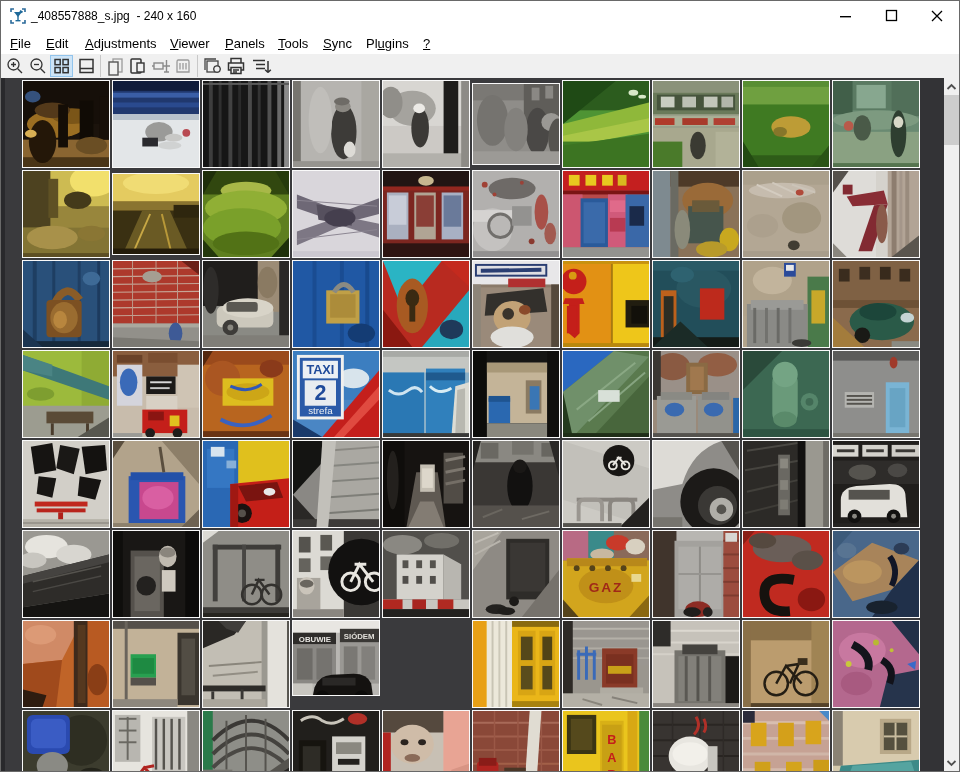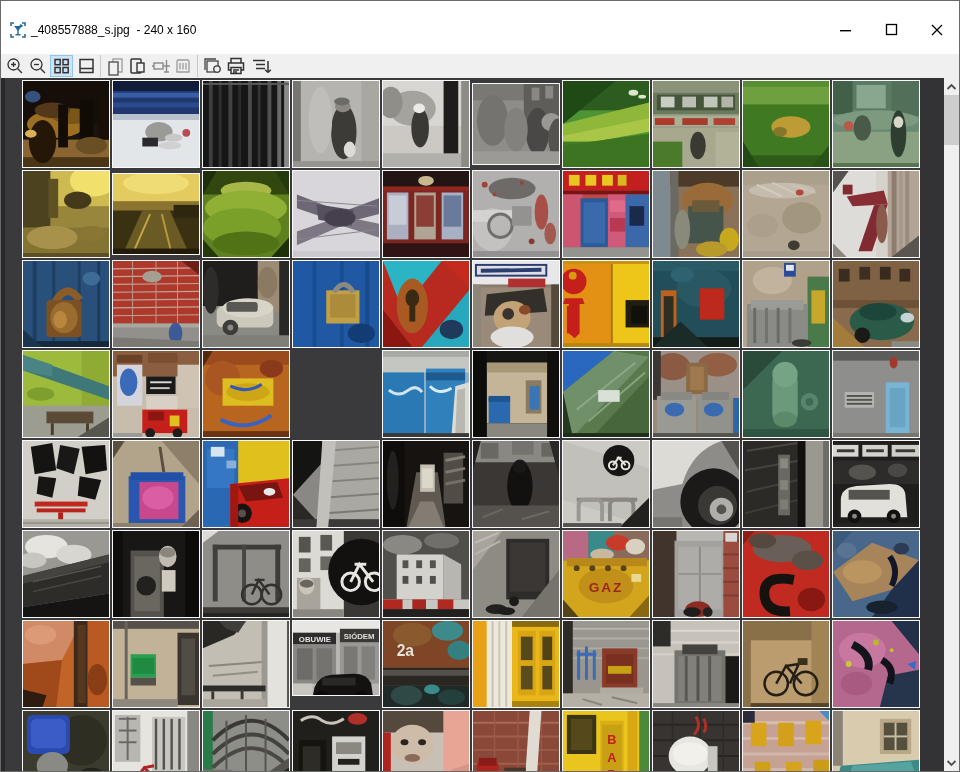--- a/index.html
+++ b/index.html
@@ -1,16 +1,16 @@
 <!DOCTYPE html>
 <html><head><meta charset="utf-8"><style>
 * { margin:0; padding:0; box-sizing:border-box; }
 html,body { width:960px; height:772px; overflow:hidden; font-family:"Liberation Sans",sans-serif; }
 #win { position:relative; width:960px; height:772px; background:#fff; border:1px solid #696969; }
-#titlebar { position:absolute; left:0; top:0; width:957px; height:29px; background:#fff;margin-top:14px; }
+#titlebar { position:absolute; left:0; top:0; width:957px; height:29px; background:#fff; }
 #title { position:absolute; left:30px; top:8px; font-size:12px; color:#000; }
 .wbtn { position:absolute; top:0; width:45px; height:29px; }
 #menubar { position:absolute; left:0; top:29px; width:957px; height:24px; background:#fff; font-size:13px; color:#000; }
 .mi { position:absolute; top:6px; }
 #toolbar { position:absolute; left:0; top:53px; width:958px; height:25px; background:#f0f0f0; }
 .tbtn { position:absolute; top:1px; height:22px; }
 #content { position:absolute; left:0; top:77px; width:943px; height:693px; background:#3a3a3d; overflow:hidden; }
 #leftshade { position:absolute; left:0; top:0; width:4px; height:693px; background:#29292c; }
 #rightshade { position:absolute; left:919px; top:0; width:24px; height:693px; background:#333336; }
 .th { position:absolute; border:1px solid #fafafa; background:#222; overflow:hidden; }
@@ -34,20 +34,31 @@
   <svg class="wbtn" style="left:822px" width="45" height="29">
         <rect x="17" y="15" width="11" height="1.4" fill="#000"></rect>
       </svg>
   <svg class="wbtn" style="left:868px" width="45" height="29">
         <rect x="17.5" y="9.5" width="10" height="10" fill="none" stroke="#000" stroke-width="1.3"></rect>
       </svg>
   <svg class="wbtn" style="left:914px" width="45" height="29">
         <path d="M17 10 L27 20 M27 10 L17 20" stroke="#000" stroke-width="1.3"></path>
       </svg>
  </div>
+ <div id="menubar">
+  <span class="mi" style="left:9px"><u>F</u>ile</span>
+  <span class="mi" style="left:45px"><u>E</u>dit</span>
+  <span class="mi" style="left:84px"><u>A</u>djustments</span>
+  <span class="mi" style="left:169px"><u>V</u>iewer</span>
+  <span class="mi" style="left:224px"><u>P</u>anels</span>
+  <span class="mi" style="left:277px"><u>T</u>ools</span>
+  <span class="mi" style="left:322px"><u>S</u>ync</span>
+  <span class="mi" style="left:365px">Pl<u>u</u>gins</span>
+  <span class="mi" style="left:422px"><u>?</u></span>
+ </div>
  <div id="toolbar">
   <svg class="tbtn" style="left:4px" width="20" height="22" viewBox="0 0 20 22">
         <g stroke="#333" stroke-width="1.3" fill="none">
           <circle cx="8.5" cy="9.5" r="5.5"></circle>
           <path d="M12.7 13.7 L17 18"></path>
           <path d="M8.5 7 V12 M6 9.5 H11"></path>
         </g>
       </svg>
   <svg class="tbtn" style="left:27px" width="20" height="22" viewBox="0 0 20 22">
         <g stroke="#333" stroke-width="1.3" fill="none">
@@ -634,20 +645,37 @@
           <ellipse cx="20" cy="28" rx="18" ry="18" fill="#aa5622"></ellipse>
           <rect x="20" y="28" width="52" height="28" fill="#ddbd1f"></rect>
           <ellipse cx="46" cy="42" rx="22" ry="9" fill="#cda617"></ellipse>
           <path d="M28 36 q18,8 32,-2" fill="none" stroke="#3058b8" stroke-width="3"></path>
           <path d="M18 70 q26,14 52,-4" fill="none" stroke="#3a62c0" stroke-width="4"></path>
           <ellipse cx="70" cy="18" rx="12" ry="9" fill="#8a3a1a"></ellipse>
           <rect x="0" y="82" width="88" height="6" fill="#6a3414"></rect>
           <polygon points="0,0 10,0 0,16" fill="#55280e"></polygon>
         </svg>
       </div>
+<div class="th" style="left:291px;top:272px;width:88px;height:88px">
+        <svg width="86" height="86" viewBox="0 0 88 88" preserveAspectRatio="none">
+          <rect x="0" y="0" width="88" height="88" fill="#4a86c4"></rect>
+          <rect x="0" y="0" width="88" height="50" fill="#3c7ec0"></rect>
+          <ellipse cx="62" cy="28" rx="16" ry="10" fill="#d8e4ec"></ellipse>
+          <polygon points="30,88 88,20 88,88" fill="#c41f1c"></polygon>
+          <polygon points="42,88 88,36 88,50 52,88" fill="#e04a40"></polygon>
+          <rect x="4" y="4" width="48" height="66" fill="#f0f0ee"></rect>
+          <rect x="7" y="7" width="42" height="60" fill="#2a5aa8"></rect>
+          <rect x="10" y="10" width="36" height="18" fill="#ecf0f4"></rect>
+          <rect x="12" y="30" width="32" height="26" fill="#e8ecf0"></rect>
+          <text x="28" y="24" font-family="Liberation Sans,sans-serif" font-size="13" font-weight="bold" fill="#1f4a9a" text-anchor="middle">TAXI</text>
+          <text x="28" y="50" font-family="Liberation Sans,sans-serif" font-size="22" font-weight="bold" fill="#1f4a9a" text-anchor="middle">2</text>
+          <text x="28" y="64" font-family="Liberation Sans,sans-serif" font-size="10" fill="#ecf0f4" text-anchor="middle">strefa</text>
+          <polygon points="0,70 30,88 0,88" fill="#1a3a6a"></polygon>
+        </svg>
+      </div>
 <div class="th" style="left:381px;top:272px;width:88px;height:88px">
         <svg width="86" height="86" viewBox="0 0 88 88" preserveAspectRatio="none">
           <rect x="0" y="0" width="88" height="88" fill="#8ab0c8"></rect>
           <rect x="0" y="0" width="88" height="22" fill="#c4c6c2"></rect>
           <rect x="0" y="0" width="88" height="6" fill="#a8aaa6"></rect>
           <rect x="0" y="22" width="42" height="66" fill="#2a78b4"></rect>
           <rect x="44" y="18" width="40" height="66" fill="#3080bc"></rect>
           <path d="M6 40 q10,8 20,0 q8,-6 14,2" fill="none" stroke="#cfe4f0" stroke-width="3"></path>
           <path d="M48 36 q10,10 22,2" fill="none" stroke="#d8ecf4" stroke-width="3"></path>
           <rect x="44" y="22" width="40" height="8" fill="#1f5a8e"></rect>
@@ -1127,36 +1155,20 @@
           <rect x="24" y="28" width="16" height="32" fill="#75736f"></rect>
           <rect x="48" y="22" width="40" height="42" fill="#9a9894"></rect>
           <rect x="52" y="26" width="14" height="34" fill="#7a7874"></rect>
           <rect x="70" y="26" width="14" height="34" fill="#82807c"></rect>
           <path d="M22 68 Q26 56 40 55 L62 54 Q76 54 80 64 L82 78 L20 78 Z" fill="#141210"></path>
           <rect x="30" y="58" width="34" height="8" fill="#2a2826"></rect>
           <circle cx="30" cy="78" r="7" fill="#0c0b0a"></circle>
           <circle cx="70" cy="78" r="7" fill="#0c0b0a"></circle>
           <rect x="0" y="82" width="88" height="6" fill="#b0aea8"></rect>
           <rect x="0" y="64" width="20" height="18" fill="#c8c6c0"></rect>
-        </svg>
-      </div>
-<div class="th" style="left:381px;top:542px;width:88px;height:88px">
-        <svg width="86" height="86" viewBox="0 0 88 88" preserveAspectRatio="none">
-          <rect x="0" y="0" width="88" height="88" fill="#6a4a32"></rect>
-          <rect x="0" y="0" width="88" height="48" fill="#7e4526"></rect>
-          <ellipse cx="30" cy="14" rx="20" ry="12" fill="#8a5a2e"></ellipse>
-          <ellipse cx="66" cy="10" rx="16" ry="10" fill="#3e8a8a"></ellipse>
-          <ellipse cx="78" cy="30" rx="12" ry="10" fill="#348080"></ellipse>
-          <text x="14" y="36" font-family="Liberation Sans,sans-serif" font-size="16" font-weight="bold" fill="#e8e4da">2a</text>
-          <rect x="0" y="48" width="88" height="18" fill="#2a2622"></rect>
-          <rect x="0" y="50" width="88" height="6" fill="#55514a"></rect>
-          <rect x="0" y="66" width="88" height="22" fill="#1f2a28"></rect>
-          <ellipse cx="24" cy="76" rx="16" ry="10" fill="#2e4a46"></ellipse>
-          <ellipse cx="70" cy="78" rx="14" ry="8" fill="#23403c"></ellipse>
-          <ellipse cx="50" cy="70" rx="8" ry="5" fill="#3a8a8a"></ellipse>
         </svg>
       </div>
 <div class="th" style="left:471px;top:542px;width:88px;height:88px">
         <svg width="86" height="86" viewBox="0 0 88 88" preserveAspectRatio="none">
           <rect x="0" y="0" width="88" height="88" fill="#e8b81f"></rect>
           <rect x="0" y="0" width="14" height="88" fill="#e8a016"></rect>
           <rect x="14" y="0" width="26" height="88" fill="#ece8da"></rect>
           <line x1="20" y1="0" x2="20" y2="88" stroke="#c8c4b4" stroke-width="2"></line>
           <line x1="27" y1="0" x2="27" y2="88" stroke="#ccc8b8" stroke-width="2"></line>
           <line x1="34" y1="0" x2="34" y2="88" stroke="#c8c4b4" stroke-width="2"></line>

